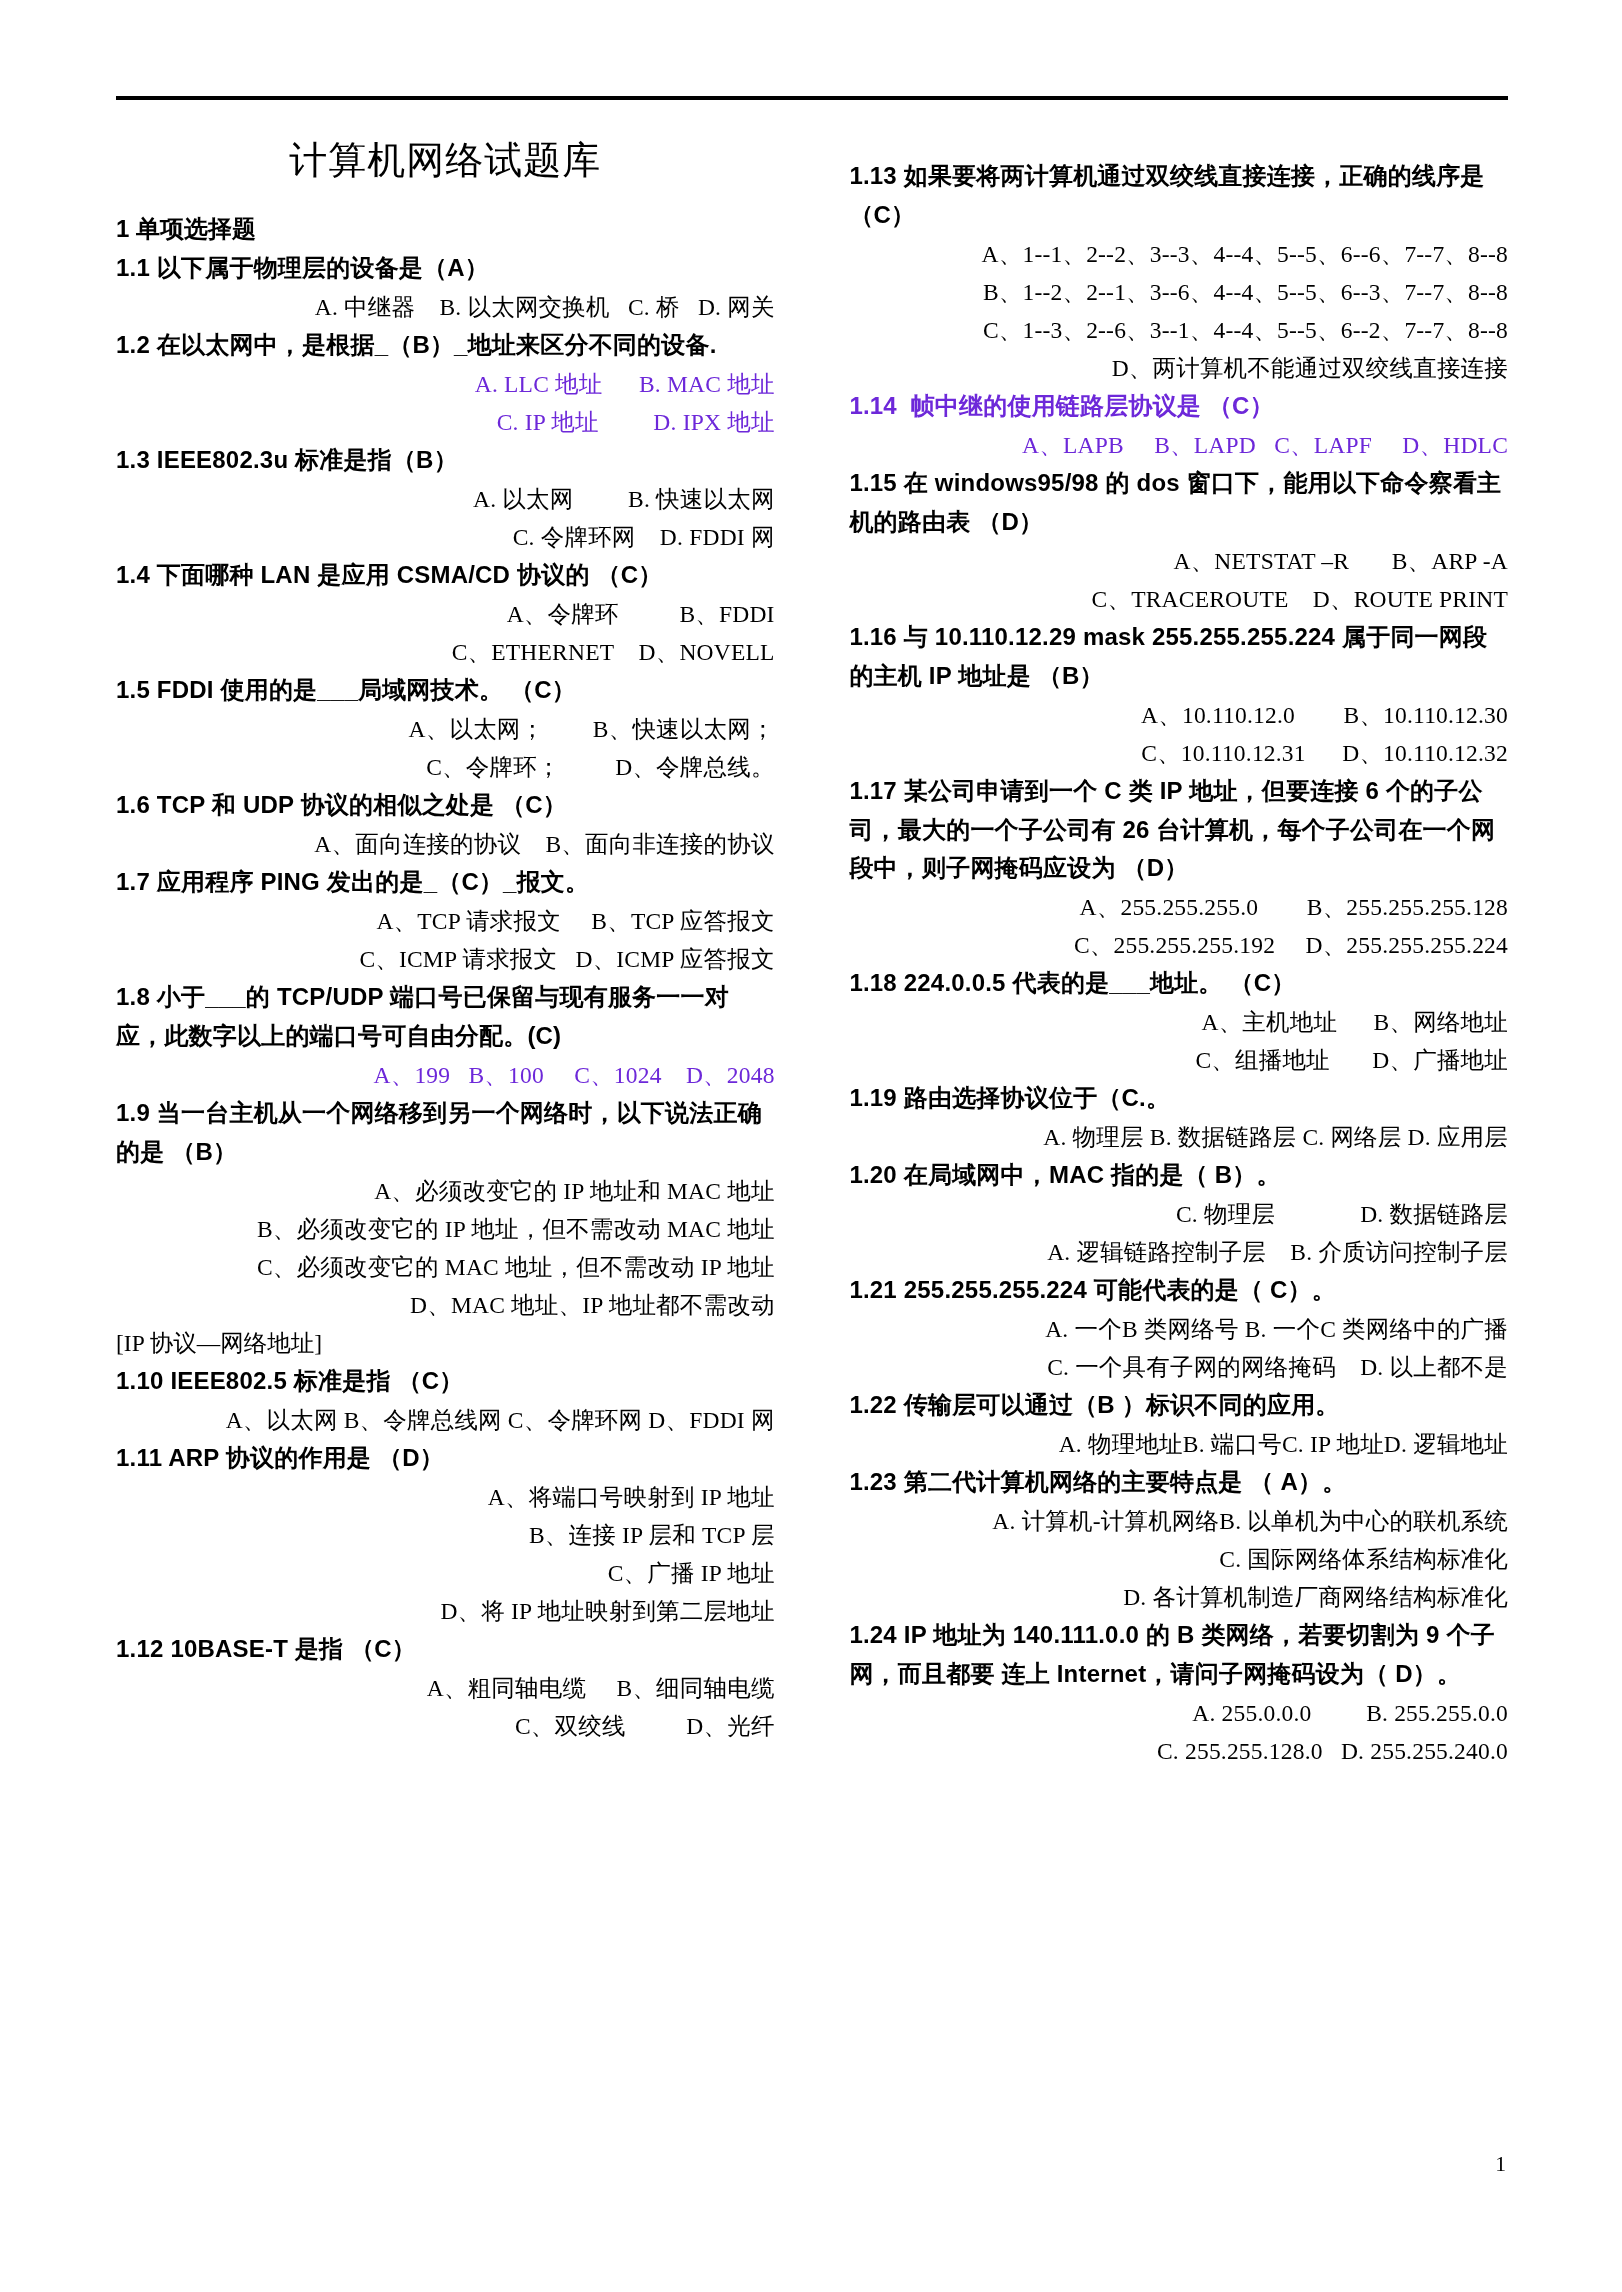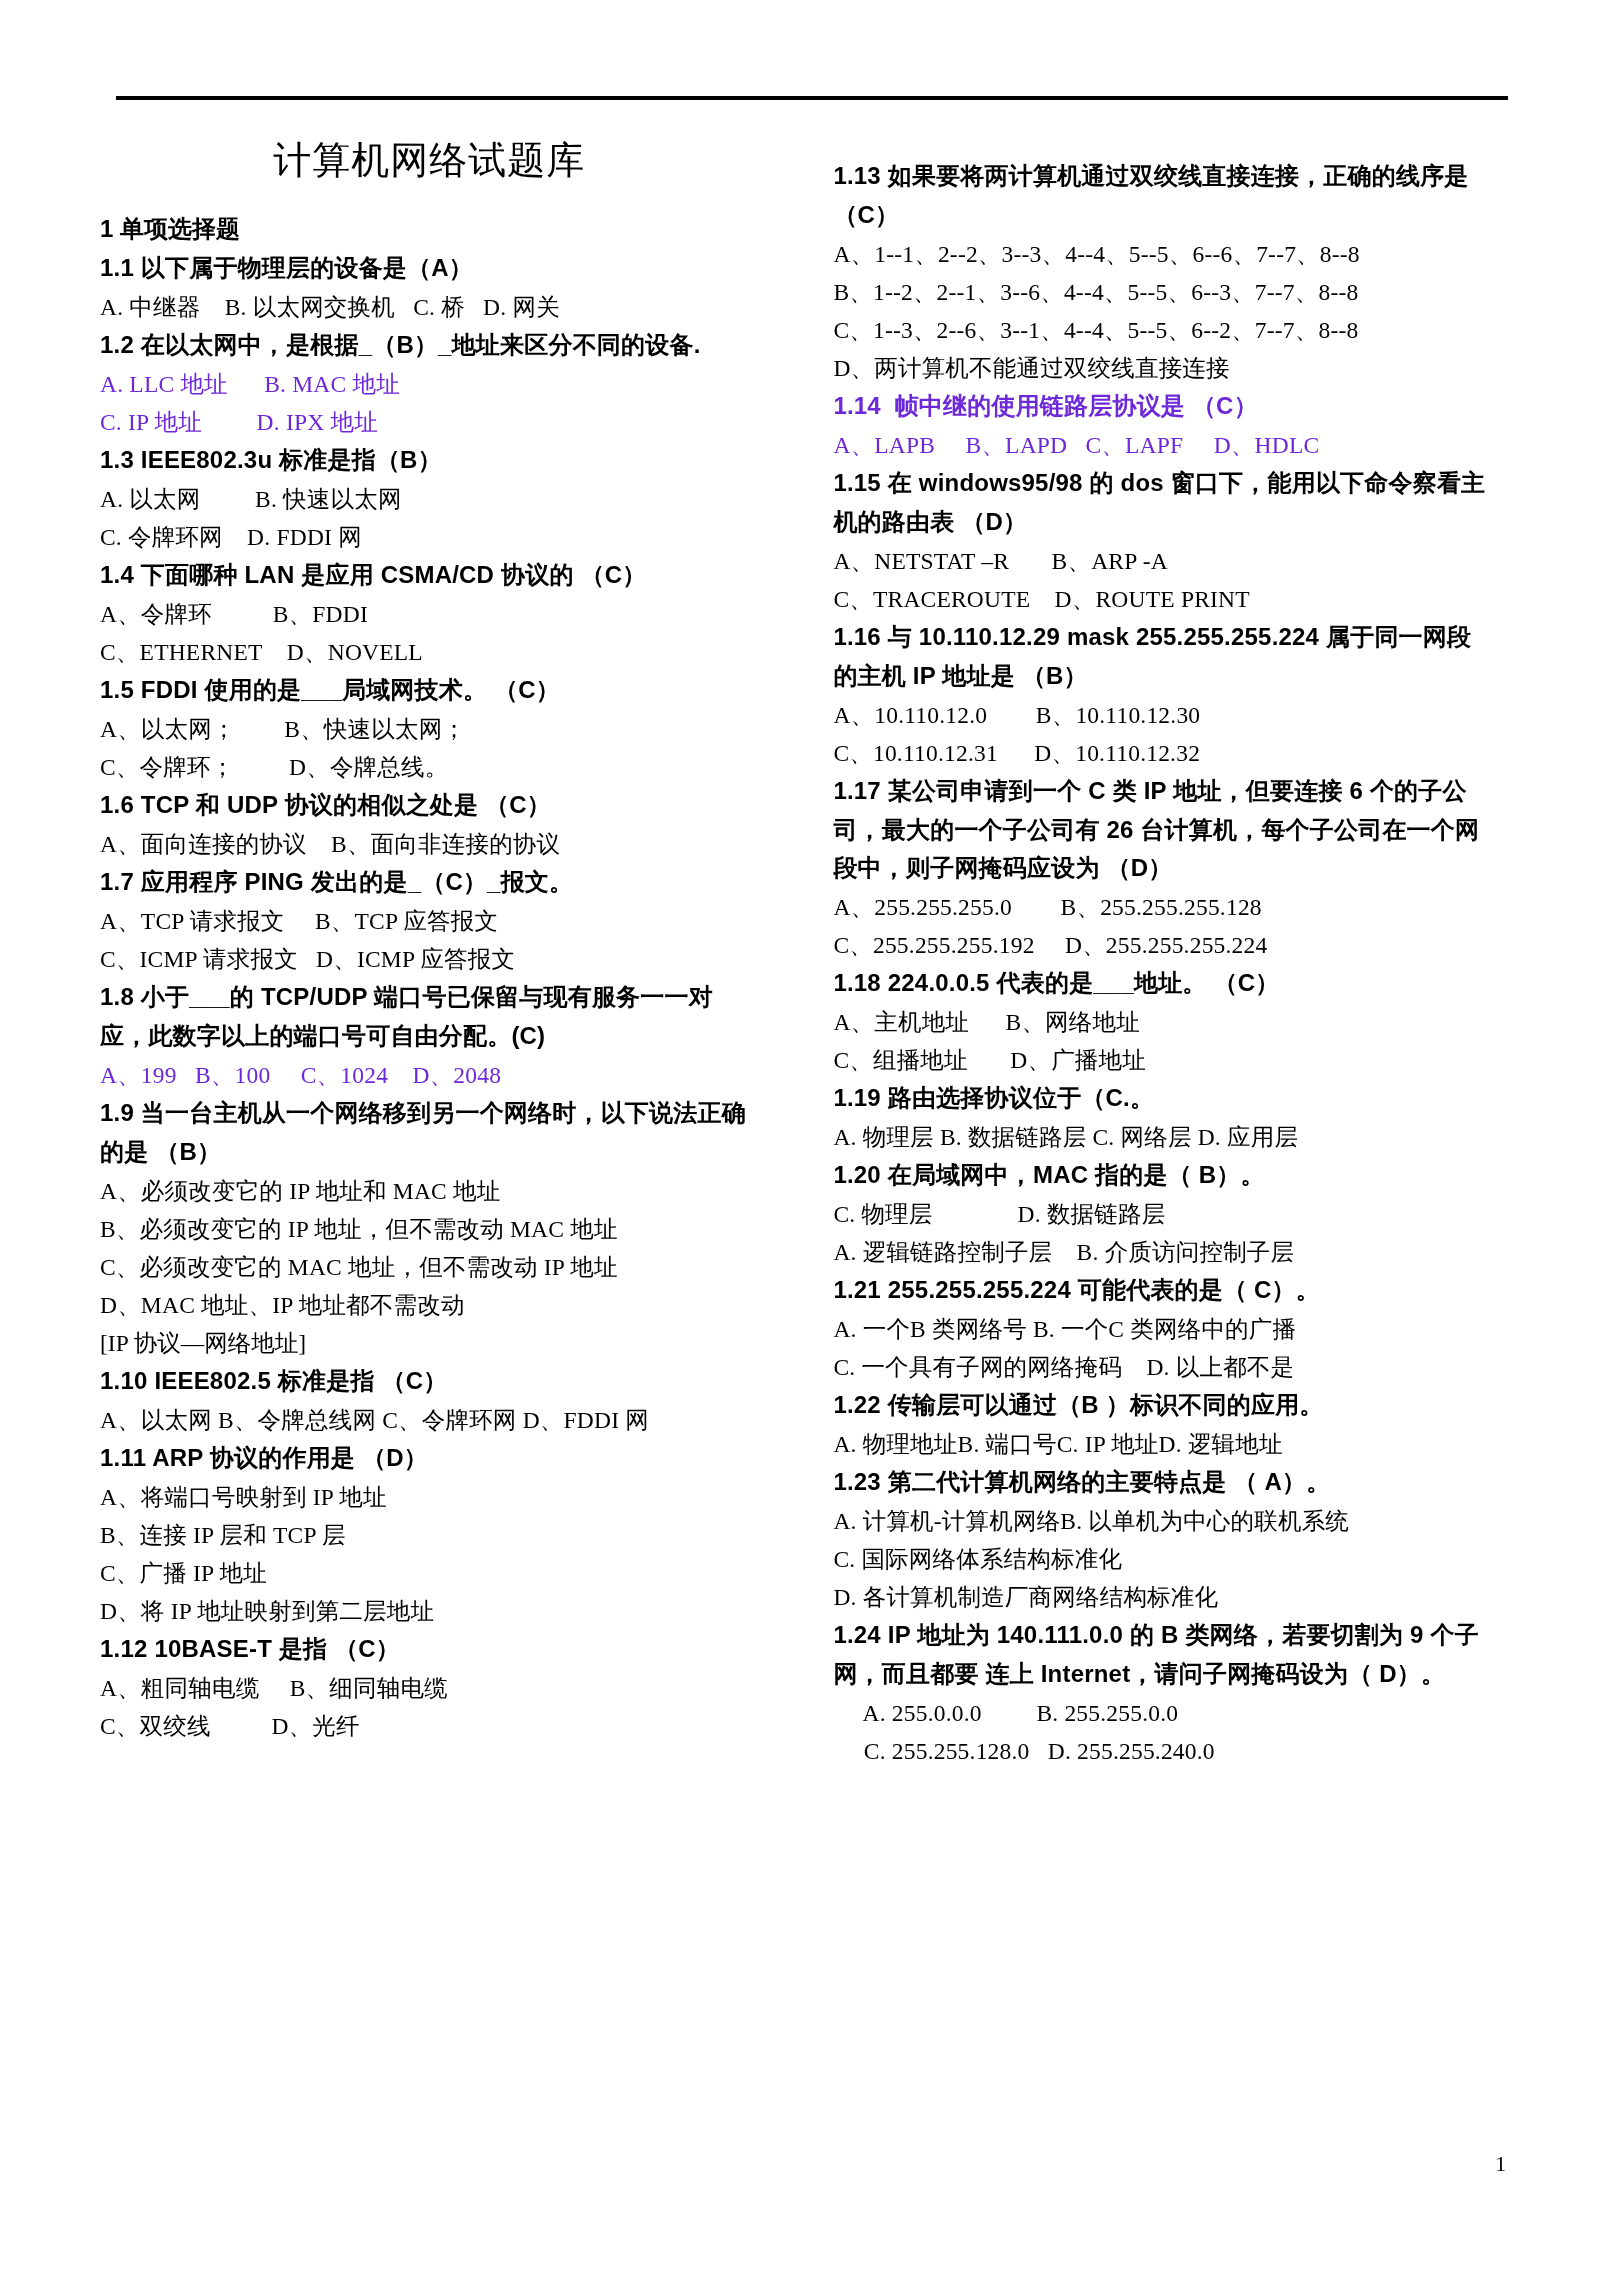--- a/index.html
+++ b/index.html
@@ -24,21 +24,21 @@
   .top-rule {
     position: absolute;
     left: 116px;
     top: 96px;
     width: 1392px;
     height: 3.9px;
     background: #000;
   }
   .content {
     position: absolute;
-    left: 100px;
+    left: 116px;
     top: 110px;
     width: 1392px;
     display: flex;
     gap: 63px;
   }
   .col {
     width: 672px;
     box-sizing: border-box;
   }
   .col-left { padding-right: 5.9px; }
@@ -66,20 +66,21 @@
     line-height: 1.62;
     letter-spacing: 0.2px;
   }
   
   .opt {
     font-family: "Liberation Serif", "DejaVu Serif", serif;
     font-weight: normal;
     font-size: 23.5px;
     line-height: 1.62;
     letter-spacing: 0.2px;
+    text-align: right;
   }
   .note {
     font-family: "Liberation Serif", "DejaVu Serif", serif;
     font-size: 23.5px;
     line-height: 1.62;
   }
   .section-head {
     font-family: "Liberation Sans", "DejaVu Sans", sans-serif;
     font-weight: bold;
     font-size: 24px;

